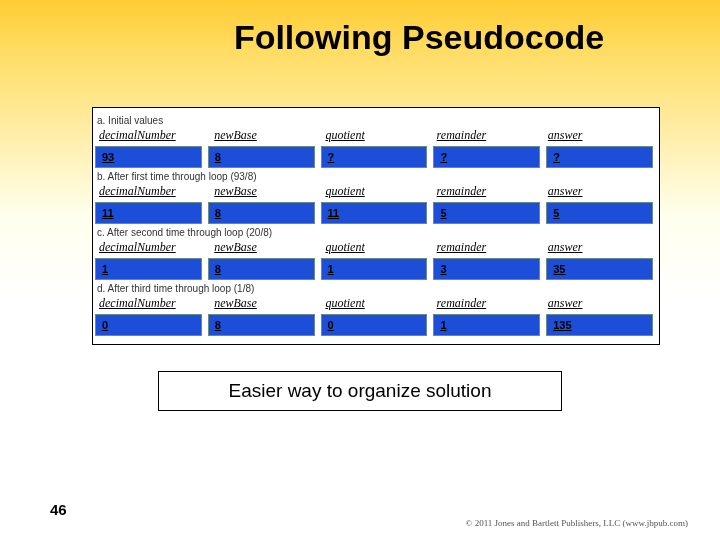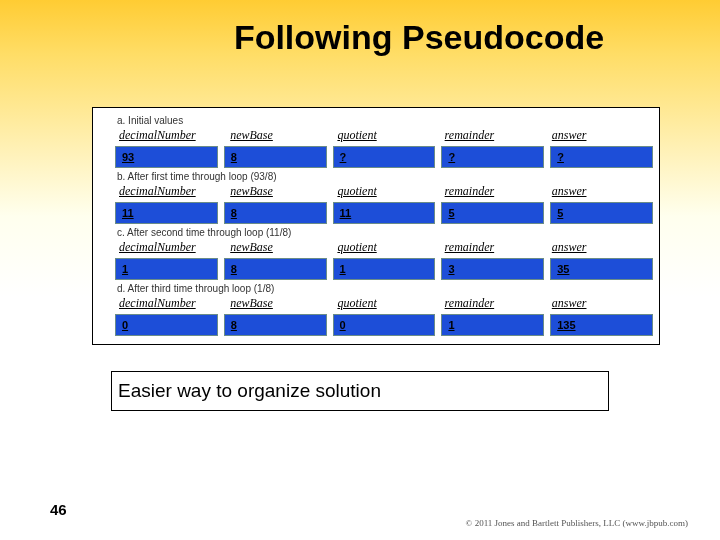--- a/index.html
+++ b/index.html
@@ -16,21 +16,21 @@
     color: #000;
     padding-top: 18px;
     padding-left: 150px;
     padding-right: 80px;
     margin-left: 48px;
   }
   .figure {
     margin: 50px 60px 0 92px;
     border: 1px solid #000;
     background: #ffffff;
-    padding: 4px 6px 8px 22px;
+    padding: 4px 6px 8px 2px;
     font-size: 11px;
   }
   .section-label {
     font-family: Arial, sans-serif;
     font-size: 10px;
     color: #333;
     margin: 3px 0 1px 2px;
   }
   .row {
     display: flex;
@@ -55,24 +55,25 @@
     border: 1px solid #6a8c88;
     font-family: Arial, sans-serif;
     font-weight: bold;
     font-size: 11px;
     color: #000;
     padding: 4px 6px;
     text-align: left;
   }
   .caption {
     margin: 26px auto 0 auto;
-    width: 498px;
+    width: 404px;
     border: 1px solid #000;
     background: #fff;
     padding: 8px 6px;
+    text-align: center;
     font-size: 19px;
     color: #000;
   }
   .page-num {
     position: absolute;
     left: 50px;
     bottom: 22px;
     font-size: 15px;
     font-weight: bold;
   }
@@ -117,21 +118,21 @@
     <div class="cell-hdr">answer</div>
   </div>
   <div class="row">
     <div class="cell-val">11</div>
     <div class="cell-val">8</div>
     <div class="cell-val">11</div>
     <div class="cell-val">5</div>
     <div class="cell-val">5</div>
   </div>
 
-  <div class="section-label">c.  After second time through loop (11/8)</div>
+  <div class="section-label">c.  After second time through loop (20/8)</div>
   <div class="row">
     <div class="cell-hdr left">decimalNumber</div>
     <div class="cell-hdr left">newBase</div>
     <div class="cell-hdr">quotient</div>
     <div class="cell-hdr">remainder</div>
     <div class="cell-hdr">answer</div>
   </div>
   <div class="row">
     <div class="cell-val">1</div>
     <div class="cell-val">8</div>

